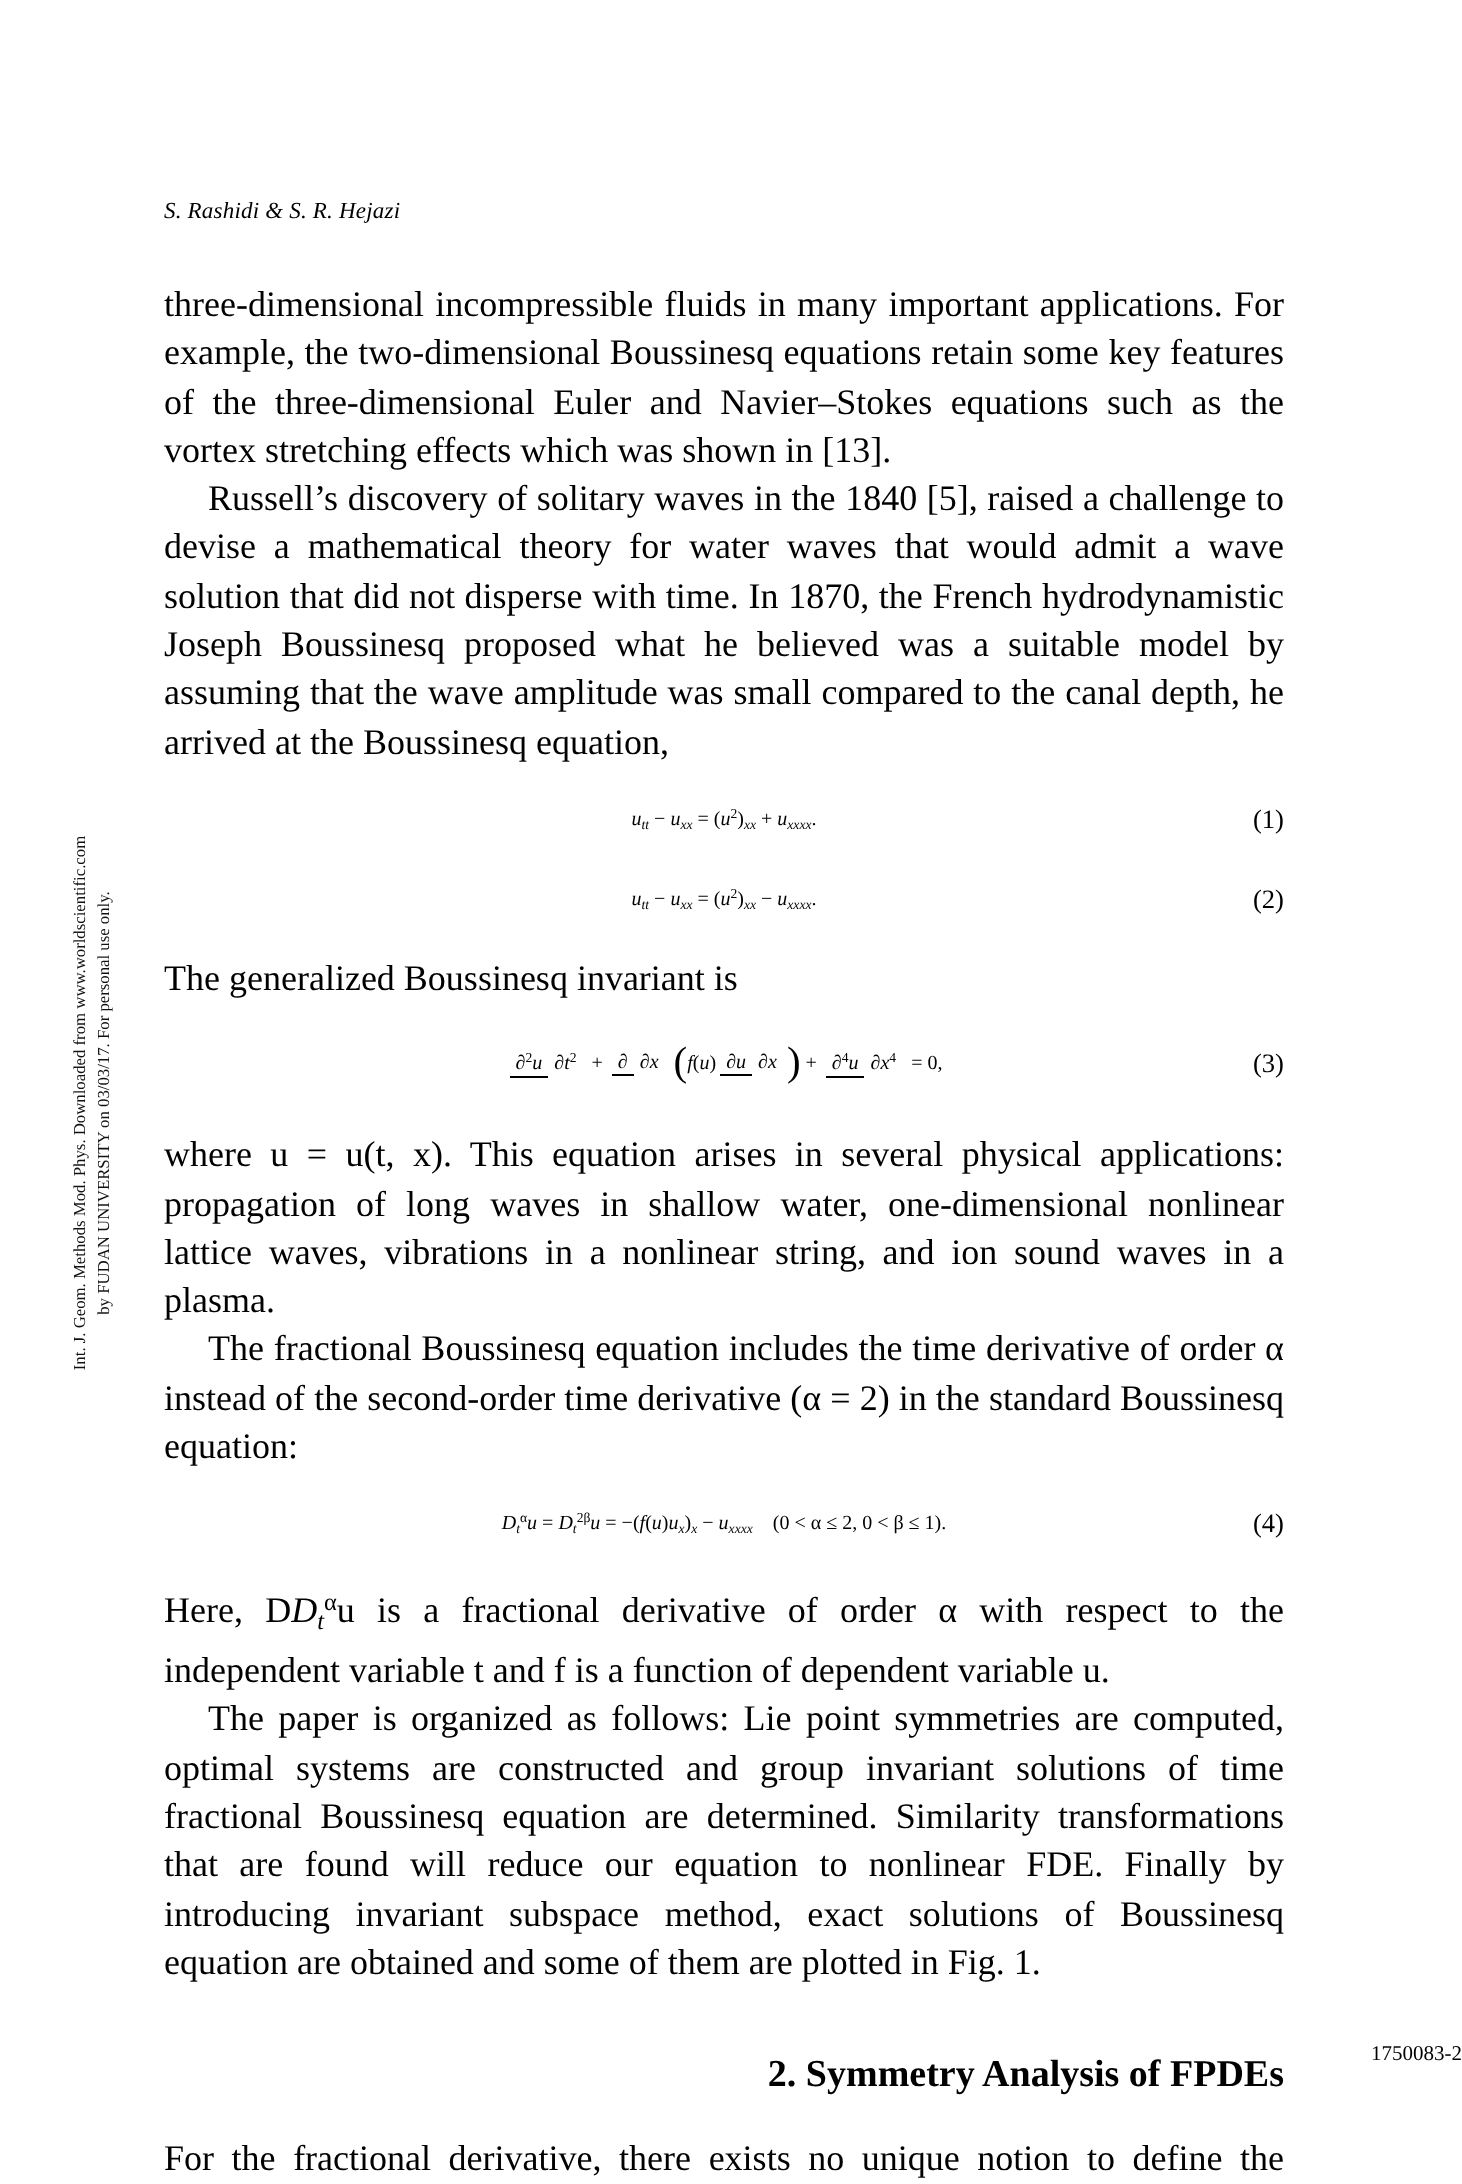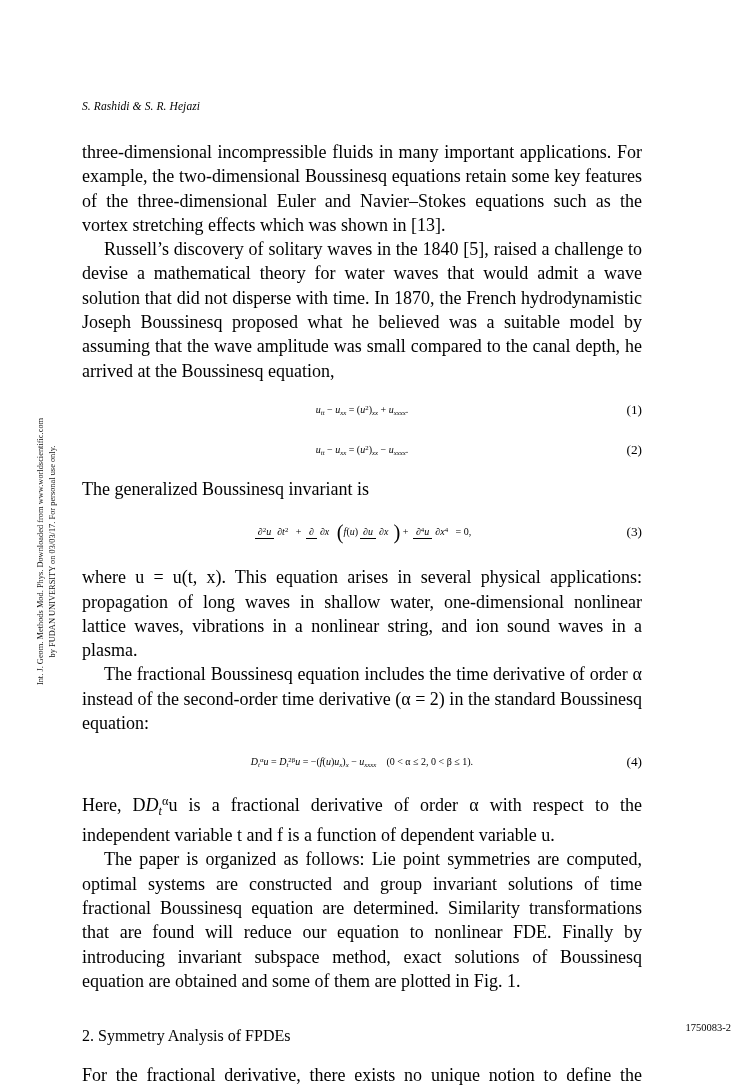--- a/index.html
+++ b/index.html
@@ -102,23 +102,24 @@
   }
   .frac .num { border-bottom: 1px solid #000; padding: 0 3px; }
   .frac .den { padding: 0 3px; }
   .bigparen {
     font-size: 2.05em;
     vertical-align: middle;
     line-height: 0.55;
     font-family: "Liberation Serif", serif;
   }
   h2.section {
-    font-size: 16px;
-    font-weight: normal;
+    font-size: 19px;
+    font-weight: bold;
     margin: 34px 0 18px 0;
+    text-align: right;
   }
   .footer {
     position: absolute;
     left: 0;
     top: 1022px;
     width: 731px;
     text-align: right;
     font-size: 10.5px;
   }
   .sp { display: inline-block; width: 5px; }

